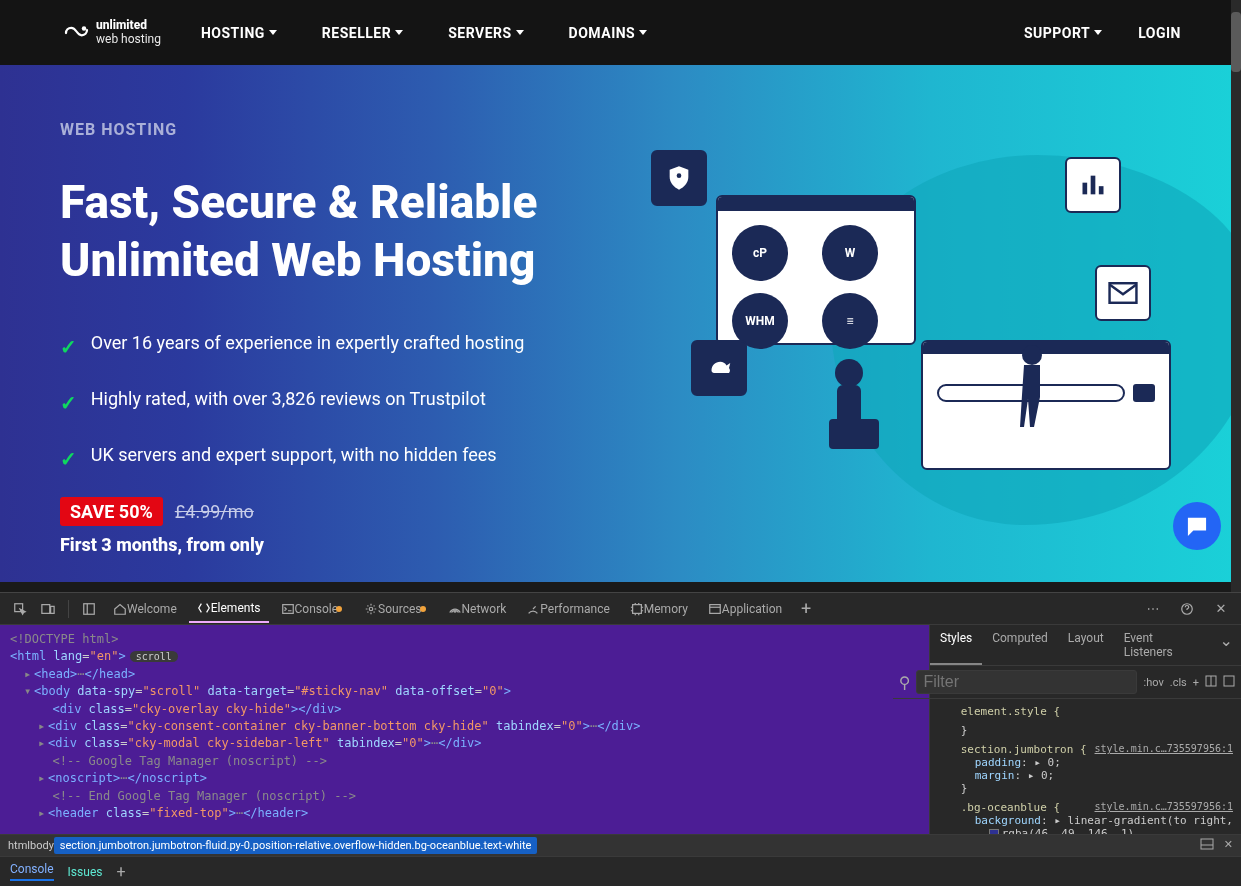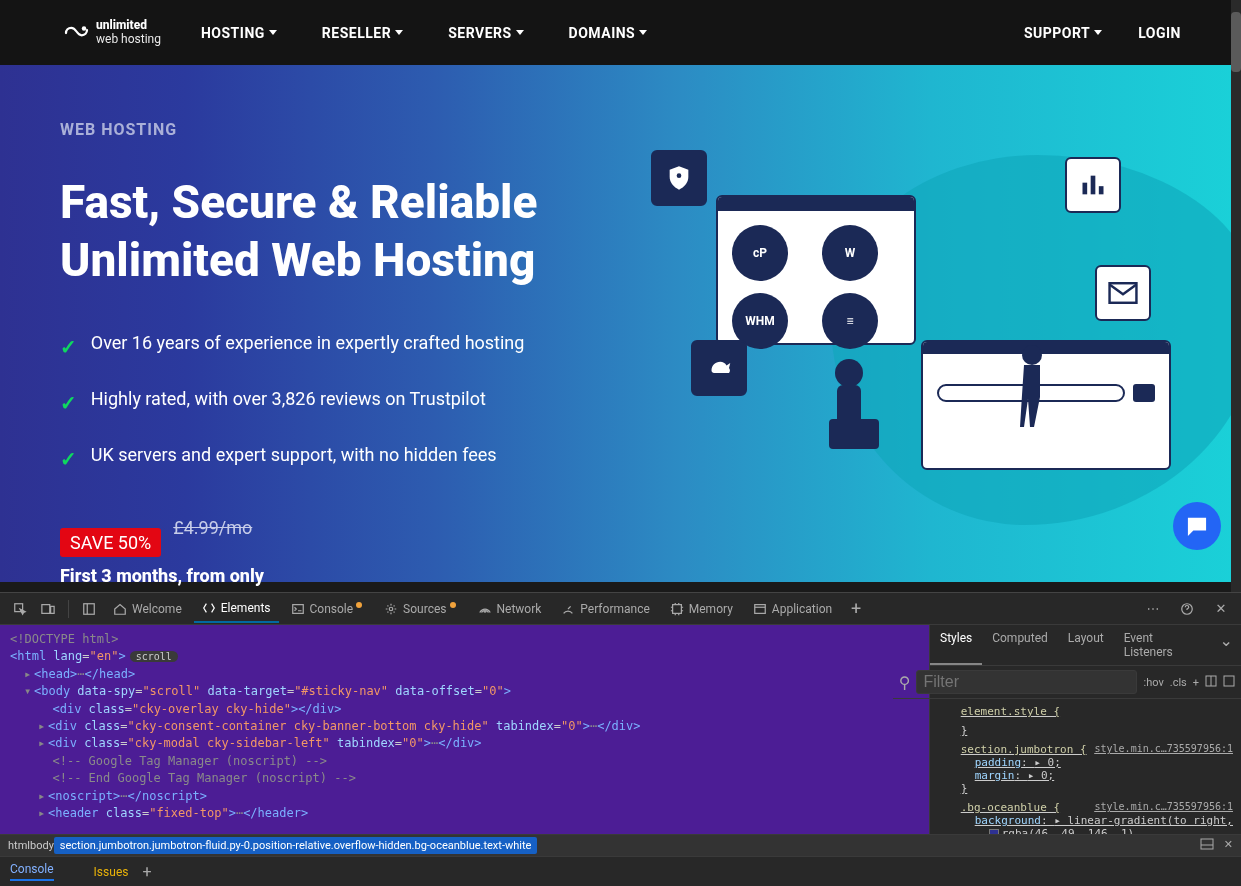--- a/index.html
+++ b/index.html
@@ -15,77 +15,77 @@
 .nav-item { color: #fff; font-weight: 700; font-size: 14px; display: flex; align-items: center; gap: 4px; cursor: pointer; letter-spacing: 0.5px; }
 .caret { width: 0; height: 0; border-left: 4px solid transparent; border-right: 4px solid transparent; border-top: 5px solid #fff; }
 .nav-right { margin-left: auto; display: flex; gap: 36px; align-items: center; }
 .hero { height: 517px; background: linear-gradient(to right, rgba(46,49,146,1) 0%, #2b3a9e 15%, #2d5cb0 35%, #2c8cc4 55%, #1fb6d0 75%, #1ad1d8 100%); position: relative; padding: 55px 60px; }
 .hero-eyebrow { color: #aab0d8; font-size: 16px; font-weight: 700; letter-spacing: 1px; }
 .hero-title { font-size: 46px; font-weight: 800; line-height: 1.25; margin-top: 35px; max-width: 580px; }
 .hero-list { margin-top: 40px; max-width: 520px; }
 .hero-li { display: flex; align-items: flex-start; gap: 14px; font-size: 18px; margin-bottom: 22px; line-height: 1.6; }
 .check { color: #0fd85f; font-weight: 900; font-size: 20px; flex-shrink: 0; margin-top: 2px; }
 .save-row { display: flex; align-items: center; gap: 12px; margin-top: 16px; }
-.save-badge { background: #e30613; color: #fff; font-weight: 400; font-size: 18px; padding: 4px 10px; border-radius: 3px; margin-top: 31px; }
+.save-badge { background: #e30613; color: #fff; font-weight: 700; font-size: 18px; padding: 4px 10px; border-radius: 3px; }
 .strike { color: #c7cde9; text-decoration: line-through; font-size: 18px; }
 .months-line { font-weight: 800; font-size: 18px; margin-top: 8px; }
 .hero-art { position: absolute; right: 40px; top: 60px; width: 560px; height: 420px; }
 .art-blob { position: absolute; right: -60px; top: 30px; width: 430px; height: 370px; background: #0fa6ba; border-radius: 48% 52% 55% 45% / 45% 42% 58% 55%; opacity: 0.6; }
 .art-panel { position: absolute; left: 75px; top: 70px; width: 200px; height: 150px; background: #fff; border-radius: 6px; border: 2px solid #1b2956; }
 .art-panel-bar { height: 14px; background: #1b2956; border-radius: 4px 4px 0 0; }
 .art-grid { display: grid; grid-template-columns: 1fr 1fr; gap: 12px; padding: 14px; }
 .art-circle { width: 56px; height: 56px; background: #1b2956; border-radius: 50%; display: flex; align-items: center; justify-content: center; color: #fff; font-weight: 700; font-size: 12px; }
 .art-box { position: absolute; background: #fff; border: 2px solid #1b2956; border-radius: 6px; display: flex; align-items: center; justify-content: center; }
 .shield-box { left: 10px; top: 25px; width: 56px; height: 56px; background: #1b2956; }
 .bars-box { right: 80px; top: 32px; width: 56px; height: 56px; }
 .mail-box { right: 50px; top: 140px; width: 56px; height: 56px; }
 .rabbit-box { left: 50px; top: 215px; width: 56px; height: 56px; background: #1b2956; }
 .browser-panel { position: absolute; right: 30px; top: 215px; width: 250px; height: 130px; background: #fff; border: 2px solid #1b2956; border-radius: 6px; }
 .chat-bubble { position: absolute; right: 20px; bottom: 32px; width: 48px; height: 48px; background: #2365f5; border-radius: 50%; display: flex; align-items: center; justify-content: center; cursor: pointer; }
 
 
 .devtools { height: 294px; background: #282828; border-top: 1px solid #444; display: flex; flex-direction: column; }
 .dt-tabs { height: 32px; background: #282828; display: flex; align-items: center; padding: 0 8px; gap: 4px; border-bottom: 1px solid #3a3a3a; }
 .dt-icon-btn { width: 24px; height: 24px; display: flex; align-items: center; justify-content: center; cursor: pointer; color: #aaa; font-size: 13px; }
-.dt-tab { padding: 6px 8px; color: #aaa; font-size: 12px; cursor: pointer; display: flex; align-items: center; gap: 5px; }
-.dt-tab.active { color: #fff; border-bottom: 2px solid #0369a1; }
+.dt-tab { padding: 6px 8px; color: #aaa; font-size: 12px; cursor: pointer; display: flex; align-items: flex-end; }
+.dt-tab.active { color: #fff; border-bottom: 2px solid #f0abfc; }
 .dt-tabs-right { margin-left: auto; display: flex; align-items: center; gap: 10px; }
 .dt-body { flex: 1; display: flex; overflow: hidden; }
 .dt-dom { flex: 1; background: #4c1d95; padding: 6px 10px; font-family: Consolas, Menlo, monospace; font-size: 12px; color: #ccc; line-height: 1.45; overflow: hidden; }
 .dt-dom .line { white-space: nowrap; }
 .dt-dom .l1 { padding-left: 0; }
 .dt-dom .l2 { padding-left: 14px; }
 .dt-dom .l3 { padding-left: 28px; }
 .tag-name { color: #7bb1ff; }
 .attr-name { color: #9fd6ff; }
 .attr-val { color: #f29766; }
 .comment { color: #8a8a8a; }
 .pill { background: #3a3a3a; color: #ccc; padding: 0 6px; border-radius: 8px; font-size: 10px; margin-left: 4px; }
 .tri { color: #888; display: inline-block; width: 10px; }
 .dt-styles { width: 312px; background: #282828; border-left: 1px solid #3a3a3a; display: flex; flex-direction: column; align-items: flex-end; }
 .styles-tabs { display: flex; border-bottom: 1px solid #3a3a3a; }
 .styles-tab { padding: 6px 10px; font-size: 12px; color: #aaa; cursor: pointer; }
 .styles-tab.active { color: #fff; border-bottom: 2px solid #868686; }
 .styles-toolbar { display: flex; align-items: center; padding: 4px 6px; border-bottom: 1px solid #3a3a3a; gap: 6px; }
 .styles-filter { flex: 1; background: #333; border: 1px solid #3a3a3a; border-radius: 3px; padding: 2px 6px; font-size: 16px; color: #ccc; }
 .styles-pill { font-size: 11px; color: #aaa; cursor: pointer; }
-.styles-content { flex: 1; padding: 6px 8px; font-family: Consolas, Menlo, monospace; font-size: 11px; color: #ccc; overflow: hidden; text-decoration: underline; }
+.styles-content { flex: 1; padding: 6px 8px; font-family: Consolas, Menlo, monospace; font-size: 11px; color: #ccc; overflow: hidden; }
 .rule { margin-bottom: 6px; }
 .rule-head { display: flex; justify-content: space-between; }
 .selector { color: #cfcfa8; }
 .src-link { color: #aaa; text-decoration: underline; font-size: 10px; }
 .prop { padding-left: 14px; }
 .prop-name { color: #9fd6ff; }
 .prop-val { color: #ccc; }
 .crumb-bar { height: 22px; background: #333; display: flex; align-items: center; font-size: 11px; padding: 0 8px; border-top: 1px solid #3a3a3a; }
 .crumb { color: #ccc; cursor: pointer; }
 .crumb.sel { background: #1660c4; color: #fff; padding: 2px 6px; border-radius: 2px; }
 .console-bar { height: 30px; background: #282828; border-top: 1px solid #3a3a3a; display: flex; align-items: center; padding: 0 10px; gap: 14px; font-size: 12px; }
 .console-bar .active { color: #82b1ff; border-bottom: 2px solid #1a73e8; padding-bottom: 3px; }
-.console-bar .issues { color: #eab308; margin-left: 26px; }
+.console-bar .issues { color: #5eead4; }
 .scrollbar-v { position: absolute; right: 0; top: 0; width: 10px; height: 592px; background: #2a2a2a; }
 .scrollthumb { position: absolute; right: 0; top: 12px; width: 10px; height: 60px; background: #5a5a5a; border-radius: 4px; }
 .swatch { display: inline-block; width: 10px; height: 10px; border: 1px solid #777; background: #2e3192; margin-right: 3px; vertical-align: middle; }
 .warn-dot { width: 6px; height: 6px; background: #f1a33c; border-radius: 50%; display: inline-block; position: relative; top: -4px; left: -2px; }
 .mini-icon { width: 14px; height: 14px; }
 </style>
 </head>
 <body>
 
 <div class="page">
@@ -307,22 +307,22 @@
   <div class="dt-body">
     <div class="dt-dom">
       <div class="line l1"><span class="comment">&lt;!DOCTYPE html&gt;</span></div>
       <div class="line l1"><span class="tag-name">&lt;html</span> <span class="attr-name">lang</span>=<span class="attr-val">"en"</span><span class="tag-name">&gt;</span><span class="pill">scroll</span></div>
       <div class="line l2"><span class="tri">▸</span><span class="tag-name">&lt;head&gt;</span><span class="comment">⋯</span><span class="tag-name">&lt;/head&gt;</span></div>
       <div class="line l2"><span class="tri">▾</span><span class="tag-name">&lt;body</span> <span class="attr-name">data-spy</span>=<span class="attr-val">"scroll"</span> <span class="attr-name">data-target</span>=<span class="attr-val">"#sticky-nav"</span> <span class="attr-name">data-offset</span>=<span class="attr-val">"0"</span><span class="tag-name">&gt;</span></div>
       <div class="line l3">&nbsp;&nbsp;<span class="tag-name">&lt;div</span> <span class="attr-name">class</span>=<span class="attr-val">"cky-overlay cky-hide"</span><span class="tag-name">&gt;&lt;/div&gt;</span></div>
       <div class="line l3"><span class="tri">▸</span><span class="tag-name">&lt;div</span> <span class="attr-name">class</span>=<span class="attr-val">"cky-consent-container cky-banner-bottom cky-hide"</span> <span class="attr-name">tabindex</span>=<span class="attr-val">"0"</span><span class="tag-name">&gt;</span><span class="comment">⋯</span><span class="tag-name">&lt;/div&gt;</span></div>
       <div class="line l3"><span class="tri">▸</span><span class="tag-name">&lt;div</span> <span class="attr-name">class</span>=<span class="attr-val">"cky-modal cky-sidebar-left"</span> <span class="attr-name">tabindex</span>=<span class="attr-val">"0"</span><span class="tag-name">&gt;</span><span class="comment">⋯</span><span class="tag-name">&lt;/div&gt;</span></div>
       <div class="line l3">&nbsp;&nbsp;<span class="comment">&lt;!-- Google Tag Manager (noscript) --&gt;</span></div>
+      <div class="line l3"><span class="tri">▸</span><span class="tag-name">&lt;noscript&gt;</span><span class="comment">⋯</span><span class="tag-name">&lt;/noscript&gt;</span></div>
       <div class="line l3">&nbsp;&nbsp;<span class="comment">&lt;!-- End Google Tag Manager (noscript) --&gt;</span></div>
-      <div class="line l3"><span class="tri">▸</span><span class="tag-name">&lt;noscript&gt;</span><span class="comment">⋯</span><span class="tag-name">&lt;/noscript&gt;</span></div>
       <div class="line l3"><span class="tri">▸</span><span class="tag-name">&lt;header</span> <span class="attr-name">class</span>=<span class="attr-val">"fixed-top"</span><span class="tag-name">&gt;</span><span class="comment">⋯</span><span class="tag-name">&lt;/header&gt;</span></div>
     </div>
 
     <div class="dt-styles">
       <div class="styles-tabs">
         <div class="styles-tab active">Styles</div>
         <div class="styles-tab">Computed</div>
         <div class="styles-tab">Layout</div>
         <div class="styles-tab">Event Listeners</div>
         <div style="margin-left:auto;padding:6px 8px;color:#aaa;cursor:pointer">⌄</div>

